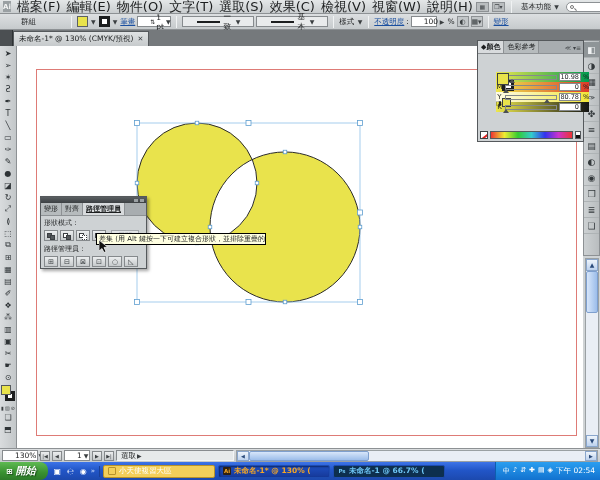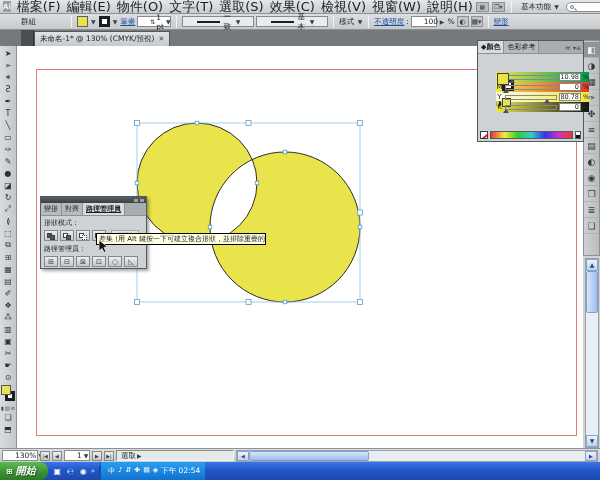--- a/index.html
+++ b/index.html
@@ -24,21 +24,21 @@
   #cslive-dot{width:7px;height:7px;border-radius:50%;background:radial-gradient(circle at 35% 35%,#7ec8f5,#1565c0);}
   .winbtn{width:14px;height:10px;background:linear-gradient(#e8eaeb,#b9bdbf);border:1px solid #85898c;font-size:6px;line-height:8px;text-align:center;color:#33383b;}
   .winbtn.close{background:linear-gradient(#e89584,#c74a33);color:#fff;}
   
   #controlbar{left:0;top:14px;width:600px;height:16px;background:linear-gradient(#dcdfe1,#c6cacc);border-bottom:1px solid #8d9194;display:flex;align-items:center;padding:0 4px;gap:2px;font-size:7.5px;}
   .swatch{width:11px;height:11px;border:1px solid #5c6063;}
   .mini-box{height:11px;background:#fff;border:1px solid #878b8e;display:flex;align-items:center;padding:0 12px;gap:1px;}
   .line-sample{width:34px;height:2px;background:#1c1e1f;margin:0 2px;}
   .ctl-ico{width:12px;height:11px;background:#c2c6c8;border:1px solid #8d9194;font-size:7px;display:flex;align-items:center;justify-content:center;color:#3c4043;}
   
-  #tabbar{left:0;top:30px;width:600px;height:16px;background:#75797c;display:flex;align-items:flex-end;padding-left:21px;}
+  #tabbar{left:0;top:30px;width:600px;height:16px;background:#75797c;display:flex;align-items:flex-end;}
   #tab-stub{width:13px;height:16px;background:#4b4f52;border-right:1px solid #2e3234;}
   #doc-tab{height:15px;background:linear-gradient(#dfe2e3,#c6cacc);border:1px solid #55595c;border-bottom:none;display:flex;align-items:center;padding:0 5px;gap:4px;font-size:7.5px;white-space:nowrap;}
   #doc-close{font-size:7px;color:#44484b;}
   
   #toolbar{left:0;top:46px;width:17px;height:402px;background:linear-gradient(90deg,#d9dcde,#c3c7c9);border-right:1px solid #8d9194;display:flex;flex-direction:column;align-items:center;padding-top:1px;}
   .tool{width:15px;height:12px;display:flex;align-items:center;justify-content:center;font-size:8px;color:#2e3336;cursor:default;}
   #tb-colors{position:relative;width:15px;height:20px;margin-top:2px;}
   #tb-fill{position:absolute;left:0;top:0;width:10px;height:10px;border:1px solid #55595c;z-index:2;}
   #tb-stroke{position:absolute;left:4px;top:6px;width:10px;height:10px;border:3px solid #1c1e1f;background:#fff;z-index:1;}
   .tb-mini{width:15px;display:flex;justify-content:space-around;font-size:5px;color:#3c4043;}
@@ -458,20 +458,34 @@
       <span>開始</span>
     </div>
     <div id="quicklaunch">
       <span style="display:flex;gap:2px;">
           <span class="ql-ico">▣</span>
           <span class="ql-ico">℮</span>
           <span class="ql-ico">◉</span>
         </span>
       <span id="ql-more">»</span>
     </div>
+    <div id="task-buttons">
+        <span class="task-btn tb-folder">
+        <span class="tb-ico tb-folder"></span>
+        <span>小天使複習大區</span>
+      </span>
+        <span class="task-btn tb-ai active">
+        <span class="tb-ico tb-ai">Ai</span>
+        <span>未命名-1* @ 130% (</span>
+      </span>
+        <span class="task-btn tb-ps">
+        <span class="tb-ico tb-ps">Ps</span>
+        <span>未命名-1 @ 66.7% (</span>
+      </span>
+      </div>
     <div id="tray">
       <span style="display:flex;gap:3px;">
           <span class="tray-ico">中</span>
           <span class="tray-ico">♪</span>
           <span class="tray-ico">⇵</span>
           <span class="tray-ico">✚</span>
           <span class="tray-ico">▤</span>
           <span class="tray-ico">◈</span>
         </span>
       <span id="clock">下午 02:54</span>

